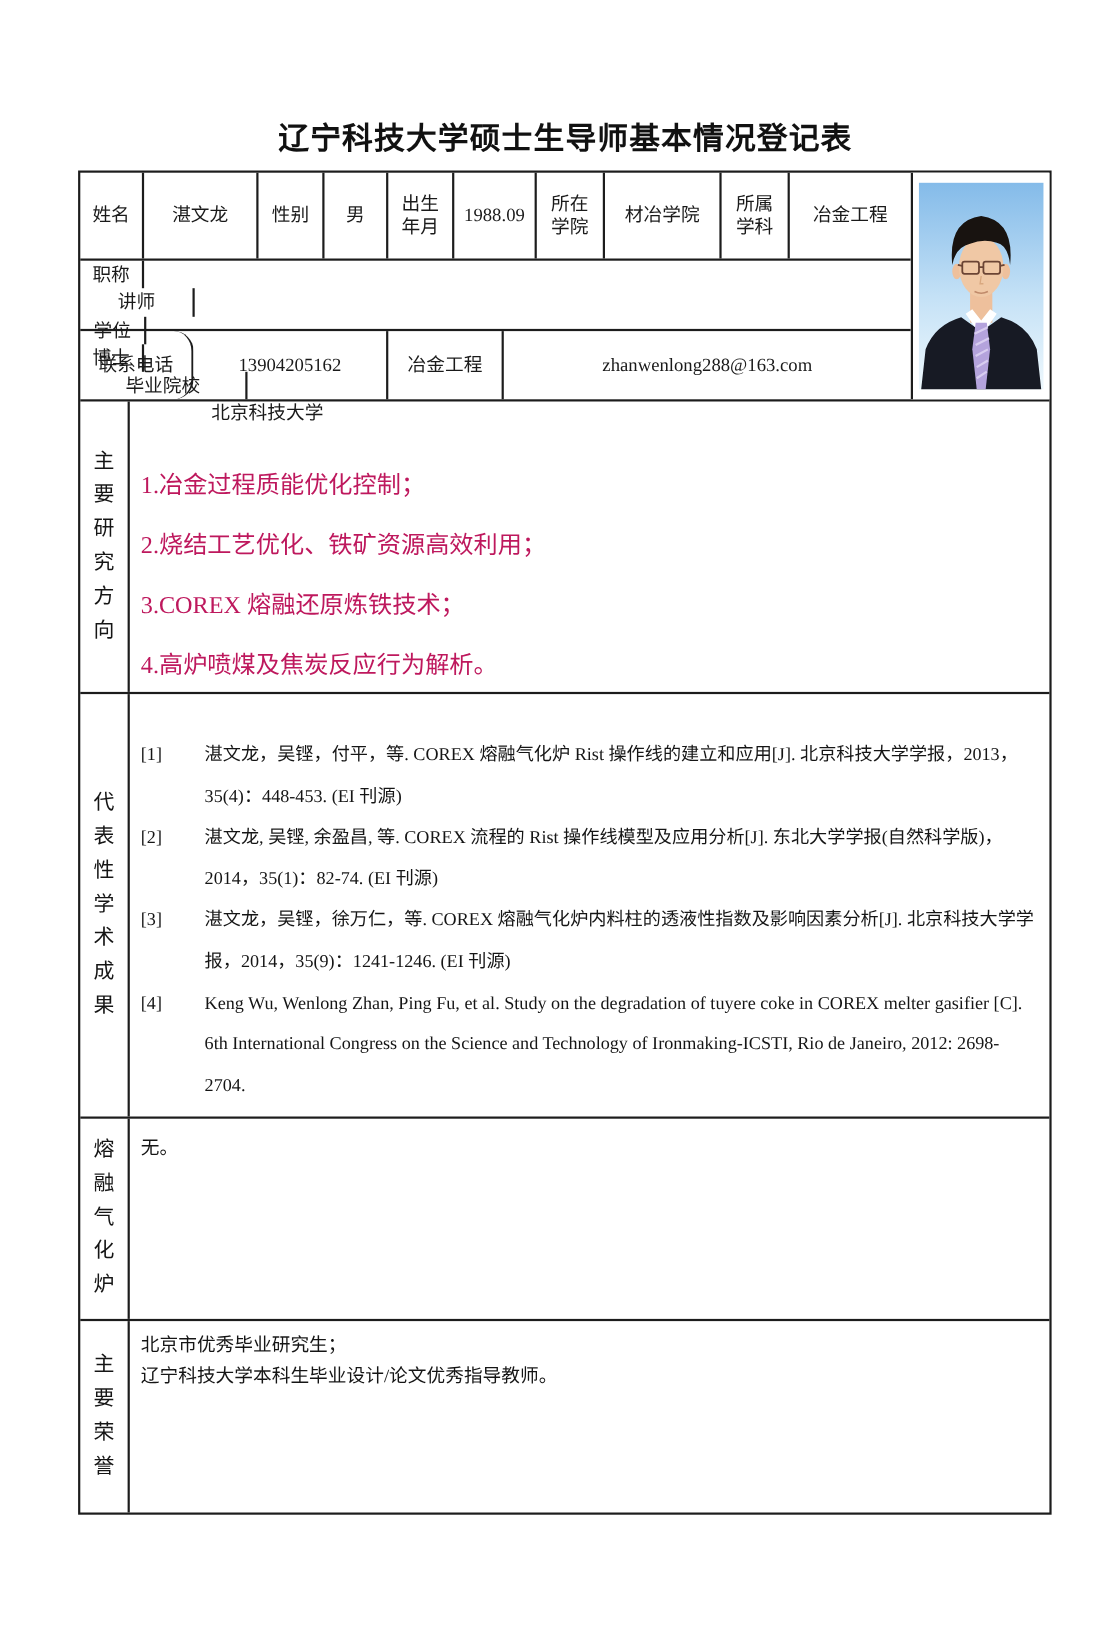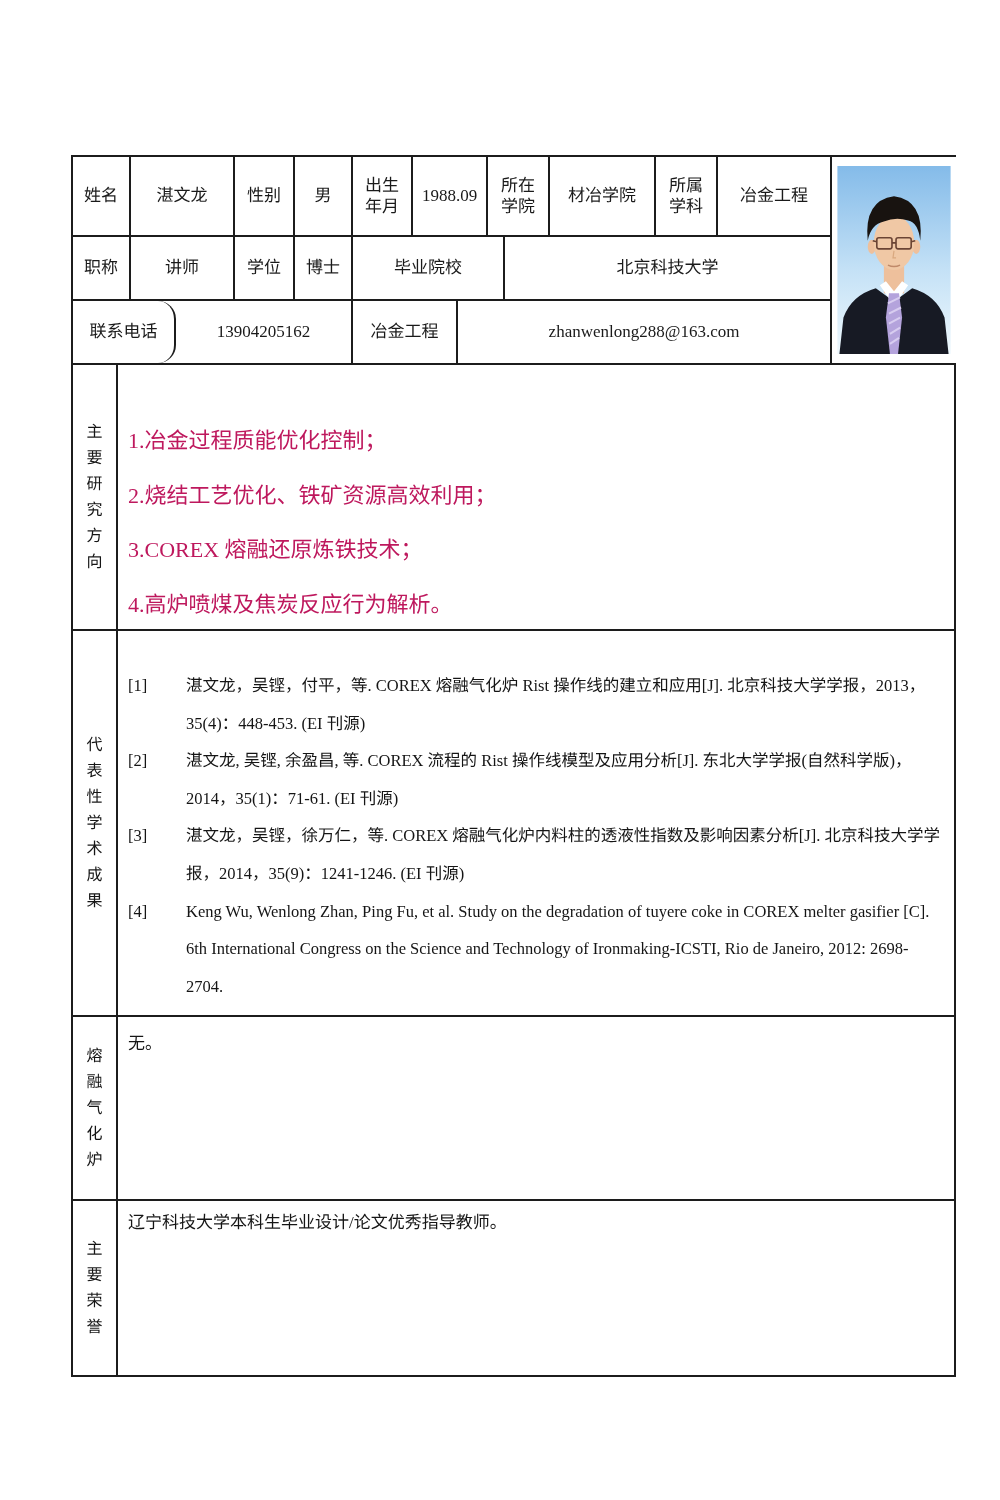--- a/index.html
+++ b/index.html
@@ -21,21 +21,21 @@
   
   .header-block { display:flex; }
   .header-left { width:757px; display:flex; flex-direction:column; }
   .hrow { display:flex; border-bottom:2px solid #1c1c1c; }
   .cell {
     display:flex; align-items:center; justify-content:center; text-align:center;
     border-right:2px solid #1c1c1c; font-size:17px; line-height:1.25; padding:2px 3px;
   }
   .cell:last-child { border-right:none; }
   .hrow1 { height:80px; }
-  .hrow2 { height:64px; }
+  .hrow2 { height:64px;flex-direction:column; }
   .hrow3 { height:62px; border-bottom:none; }
   .two-line { width:46px; }
 
   .w58 {width:58px;} .w104 {width:104px;} .w60 {width:60px;}
   .w75 {width:75px;} .w62 {width:62px;} .w106 {width:106px;font-family:Liberation Serif, serif;}
   .w110 {width:110px;} .w135 {width:152px;} .w340 {width:340px;}
   .w103 {width:103px;border-radius:18px;} .w177 {width:177px;} .w105 {width:105px;} .w370 {width:370px;}
   .grow { flex:1; border-right:none; }
 
   .photo-cell {
@@ -44,21 +44,21 @@
   }
   .photo-cell svg { display:block; width:116px; height:188px; }
 
   
   .section { display:flex; border-top:2px solid #1c1c1c; }
   .label-col {
     width:45px; border-right:2px solid #1c1c1c;
     display:flex; align-items:center; justify-content:center;
   }
   .vlabel {
-    width:1.15em; font-size:16px; line-height:1.62; text-align:center;
+    width:1.15em; font-size:19px; line-height:1.62; text-align:center;
     word-break:break-all; color:#151515;
   }
   .content-col { flex:1; position:relative; }
 
   .sec-research { height:266px; }
   .sec-pubs { height:386px; }
   .sec-parttime { height:184px; }
   .sec-honors { height:176px; }
 
   .research-body { padding:62px 14px 0 10px; }
@@ -72,20 +72,21 @@
   .parttime-body { padding:12px 10px 0 10px; font-size:17px; color:#151515; }
 
   .honors-body { padding:8px 10px 0 10px; }
   .honor-item { font-size:17px; line-height:1.62; color:#151515; }
 </style>
 </head>
 <body>
 
 <div class="page">
 
+  <div class="doc-title">辽宁科技大学硕士生导师基本情况登记表</div>
 
   <div class="form-table">
 
     <div class="header-block">
       <div class="header-left">
 
         <div class="hrow hrow1">
           <div class="cell w58">姓名</div>
           <div class="cell w104">湛文龙</div>
           <div class="cell w60">性别</div>
@@ -175,21 +176,21 @@
         <div class="vlabel">代表性学术成果</div>
       </div>
       <div class="content-col">
         <div class="pub-body">
             <div class="pub-item">
               <span class="pub-num">[1]</span>
               <span class="pub-text">湛文龙，吴铿，付平，等. COREX 熔融气化炉 Rist 操作线的建立和应用[J]. 北京科技大学学报，2013，35(4)：448-453.  (EI 刊源)</span>
             </div>
             <div class="pub-item">
               <span class="pub-num">[2]</span>
-              <span class="pub-text">湛文龙, 吴铿, 余盈昌, 等. COREX 流程的 Rist 操作线模型及应用分析[J]. 东北大学学报(自然科学版)，2014，35(1)：71-61.  (EI 刊源)</span>
+              <span class="pub-text">湛文龙, 吴铿, 余盈昌, 等. COREX 流程的 Rist 操作线模型及应用分析[J]. 东北大学学报(自然科学版)，2014，35(1)：82-74.  (EI 刊源)</span>
             </div>
             <div class="pub-item">
               <span class="pub-num">[3]</span>
               <span class="pub-text">湛文龙，吴铿，徐万仁，等. COREX 熔融气化炉内料柱的透液性指数及影响因素分析[J]. 北京科技大学学报，2014，35(9)：1241-1246.  (EI 刊源)</span>
             </div>
             <div class="pub-item">
               <span class="pub-num">[4]</span>
               <span class="pub-text">Keng Wu, Wenlong Zhan, Ping Fu, et al. Study on the degradation of tuyere coke in COREX melter gasifier [C]. 6th International Congress on the Science and Technology of Ironmaking-ICSTI, Rio de Janeiro, 2012: 2698-2704.</span>
             </div>
           </div>
@@ -204,19 +205,20 @@
         <div class="parttime-body">无。</div>
       </div>
     </div>
 
     <div class="section sec-honors">
       <div class="label-col">
         <div class="vlabel">主要荣誉</div>
       </div>
       <div class="content-col">
         <div class="honors-body">
+            <div class="honor-item">北京市优秀毕业研究生；</div>
             <div class="honor-item">辽宁科技大学本科生毕业设计/论文优秀指导教师。</div>
           </div>
       </div>
     </div>
 
   </div>
 </div>
 
 </body></html>

